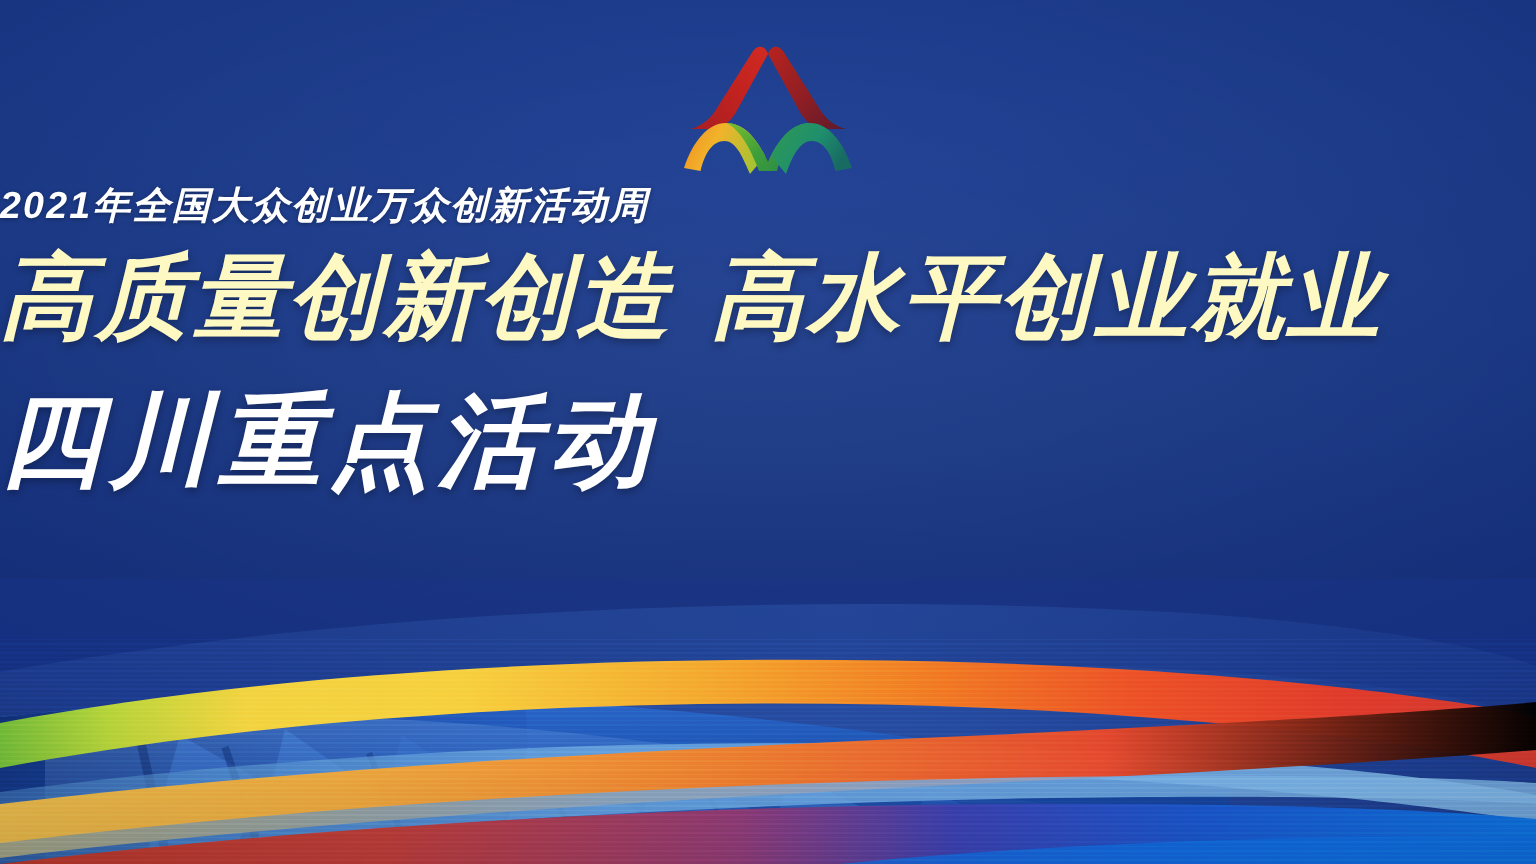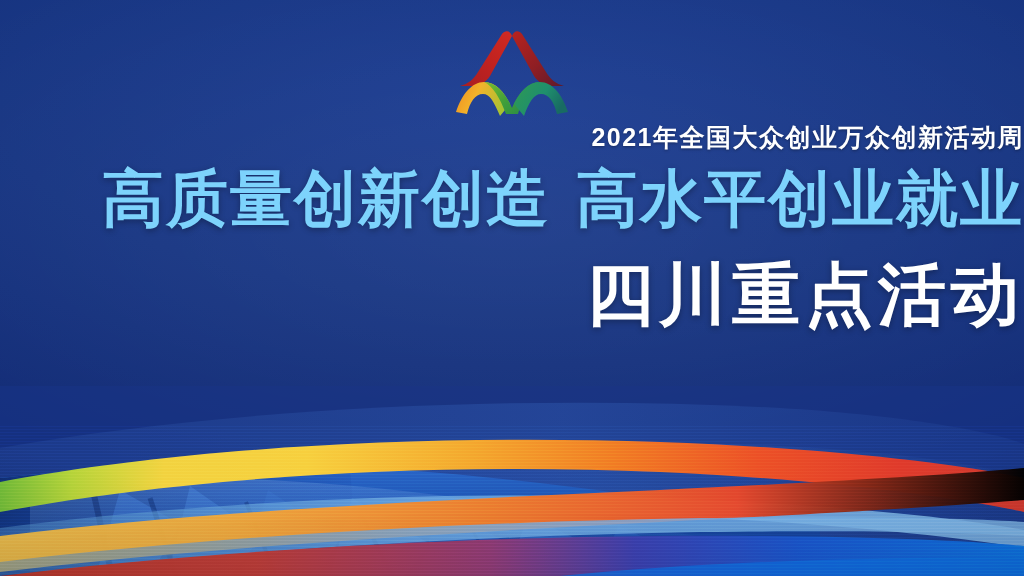--- a/index.html
+++ b/index.html
@@ -46,33 +46,34 @@
   .logo{
     position:absolute; left:50%; top:24px;
     transform:translateX(-50%);
     width:124px; height:96px;
   }
   .logo svg{ display:block; width:124px; height:96px; }
 
   
   .text-block{
     position:absolute; left:0; right:0; top:124px;
-    text-align:right;
+    text-align:left;
+    font-style:italic;
   }
   .subtitle{
     color:#ffffff;
     font-size:25px;
     font-weight:bold;
     letter-spacing:1.5px;
     line-height:1.1;
     text-shadow:0 1px 3px rgba(0,0,0,0.35);
   }
   .headline{
     margin-top:12px;
-    color:#7dd3fc;
+    color:#fef9c3;
     font-size:62px;
     font-weight:bold;
     letter-spacing:2px;
     line-height:1.12;
     text-shadow:0 2px 6px rgba(0,0,0,0.32);
     white-space:nowrap;
   }
   .headline .gap{ display:inline-block; width:26px; }
   .subhead{
     margin-top:22px;

